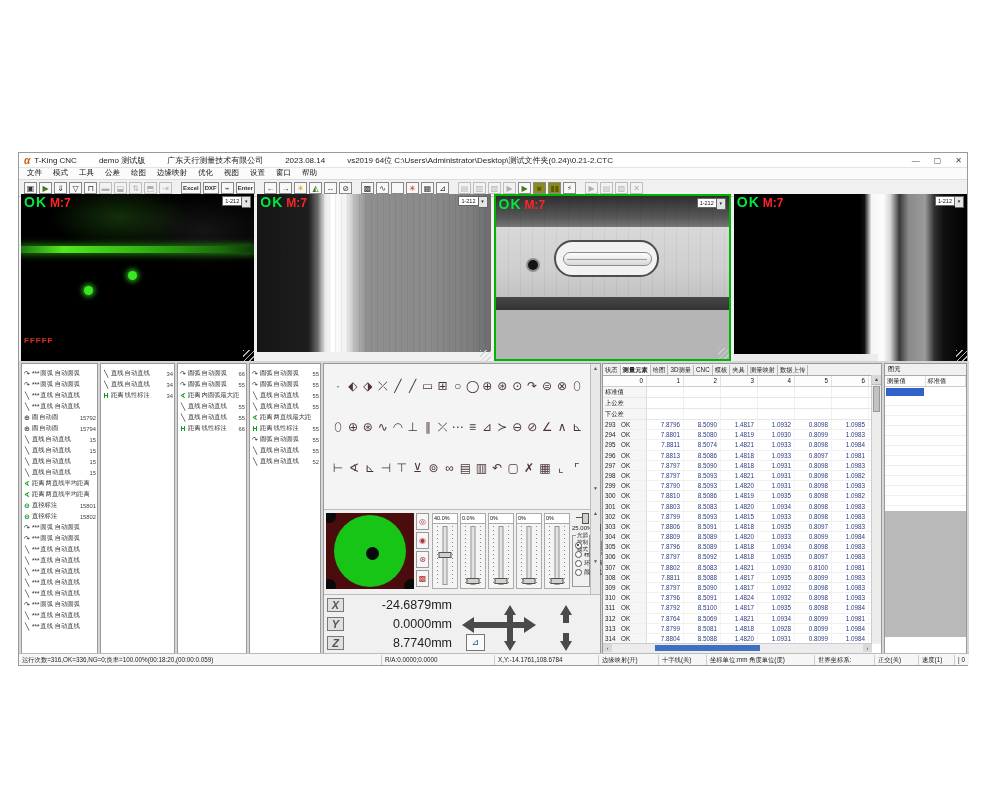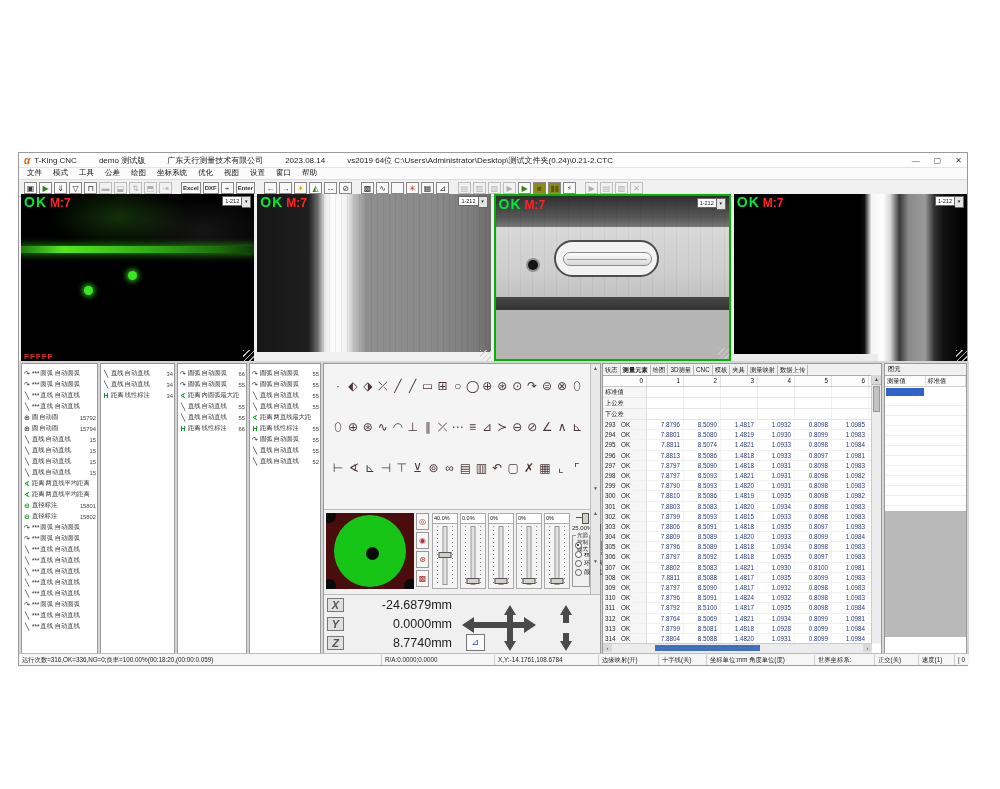--- a/index.html
+++ b/index.html
@@ -41,21 +41,21 @@
   
   .c1glow{position:absolute;inset:0;background:
       radial-gradient(100px 45px at 42% 14%,rgba(45,120,25,.40),transparent 70%),
       radial-gradient(130px 60px at 78% 22%,rgba(25,25,25,.85),transparent 60%)}
   .c1band{position:absolute;left:0;right:0;top:31%;height:7px;
       background:linear-gradient(90deg,#1f7a10,#53e81e 18%,#2fae12 55%,#1d6e0c 85%,#0d3a06);
       box-shadow:0 0 7px 2px rgba(60,220,30,.5)}
   .c1dot{position:absolute;width:9px;height:9px;border-radius:50%;background:#39e823;
       box-shadow:0 0 5px 2px rgba(60,230,40,.7)}
   .c1d1{left:27%;top:55%}.c1d2{left:46%;top:46%}
-  .c1txt{position:absolute;left:3px;bottom:0;color:#e03020;font-size:8px;font-weight:bold;letter-spacing:1px;z-index:5}
+  .c1txt{position:absolute;left:3px;bottom:16px;color:#e03020;font-size:8px;font-weight:bold;letter-spacing:1px;z-index:5}
   
   .cam2bg{position:absolute;inset:0;background:linear-gradient(90deg,#161616 0%,#1e1e1e 22%,#6e6e6e 26%,
       #e8e8e8 29%,#ffffff 32%,#f2f2f2 38%,#b9b9b9 42%,#8f8f8f 47%,#8a8a8a 75%,#7d7d7d 92%,#6c6c6c 100%)}
   .streaks{position:absolute;inset:0;background:repeating-linear-gradient(90deg,rgba(0,0,0,.06) 0 1px,transparent 1px 6px)}
   .c2bot{position:absolute;left:0;right:0;bottom:0;height:9px;background:#f1f1f1}
   
   .cam3{background:#c9c9c9}
   .c3top{position:absolute;left:0;right:0;top:0;height:19%;background:linear-gradient(#2e2e2e,#585858 70%,#777)}
   .c3mid{position:absolute;left:0;right:0;top:19%;height:43%;
       background:linear-gradient(#d8d8d8,#cfcfcf 60%,#c2c2c2)}
@@ -195,21 +195,21 @@
       <span>✕</span>
     </div>
   </div>
 
   <div id="menubar">
       <span class="mitem">文件</span>
       <span class="mitem">模式</span>
       <span class="mitem">工具</span>
       <span class="mitem">公差</span>
       <span class="mitem">绘图</span>
-      <span class="mitem">坐标系统</span>
+      <span class="mitem">边缘映射</span>
       <span class="mitem">优化</span>
       <span class="mitem">视图</span>
       <span class="mitem">设置</span>
       <span class="mitem">窗口</span>
       <span class="mitem">帮助</span>
     </div>
 
   <div id="toolbar">
       <div class="tbgrp">
         <div class="tbtn">▣</div>

